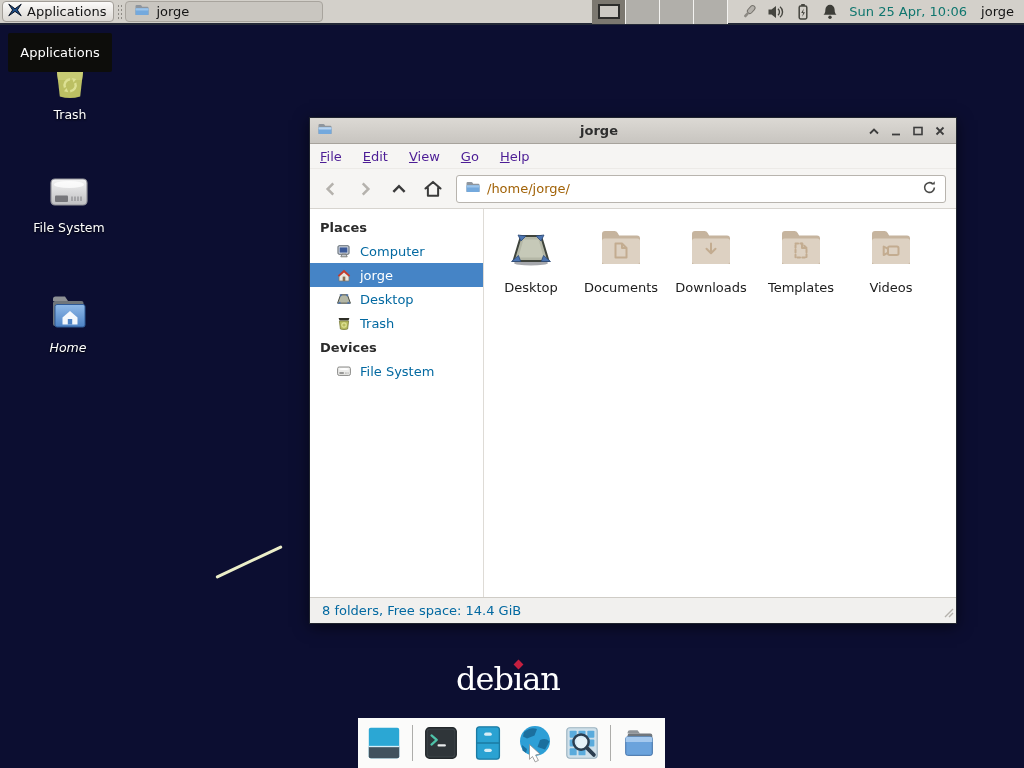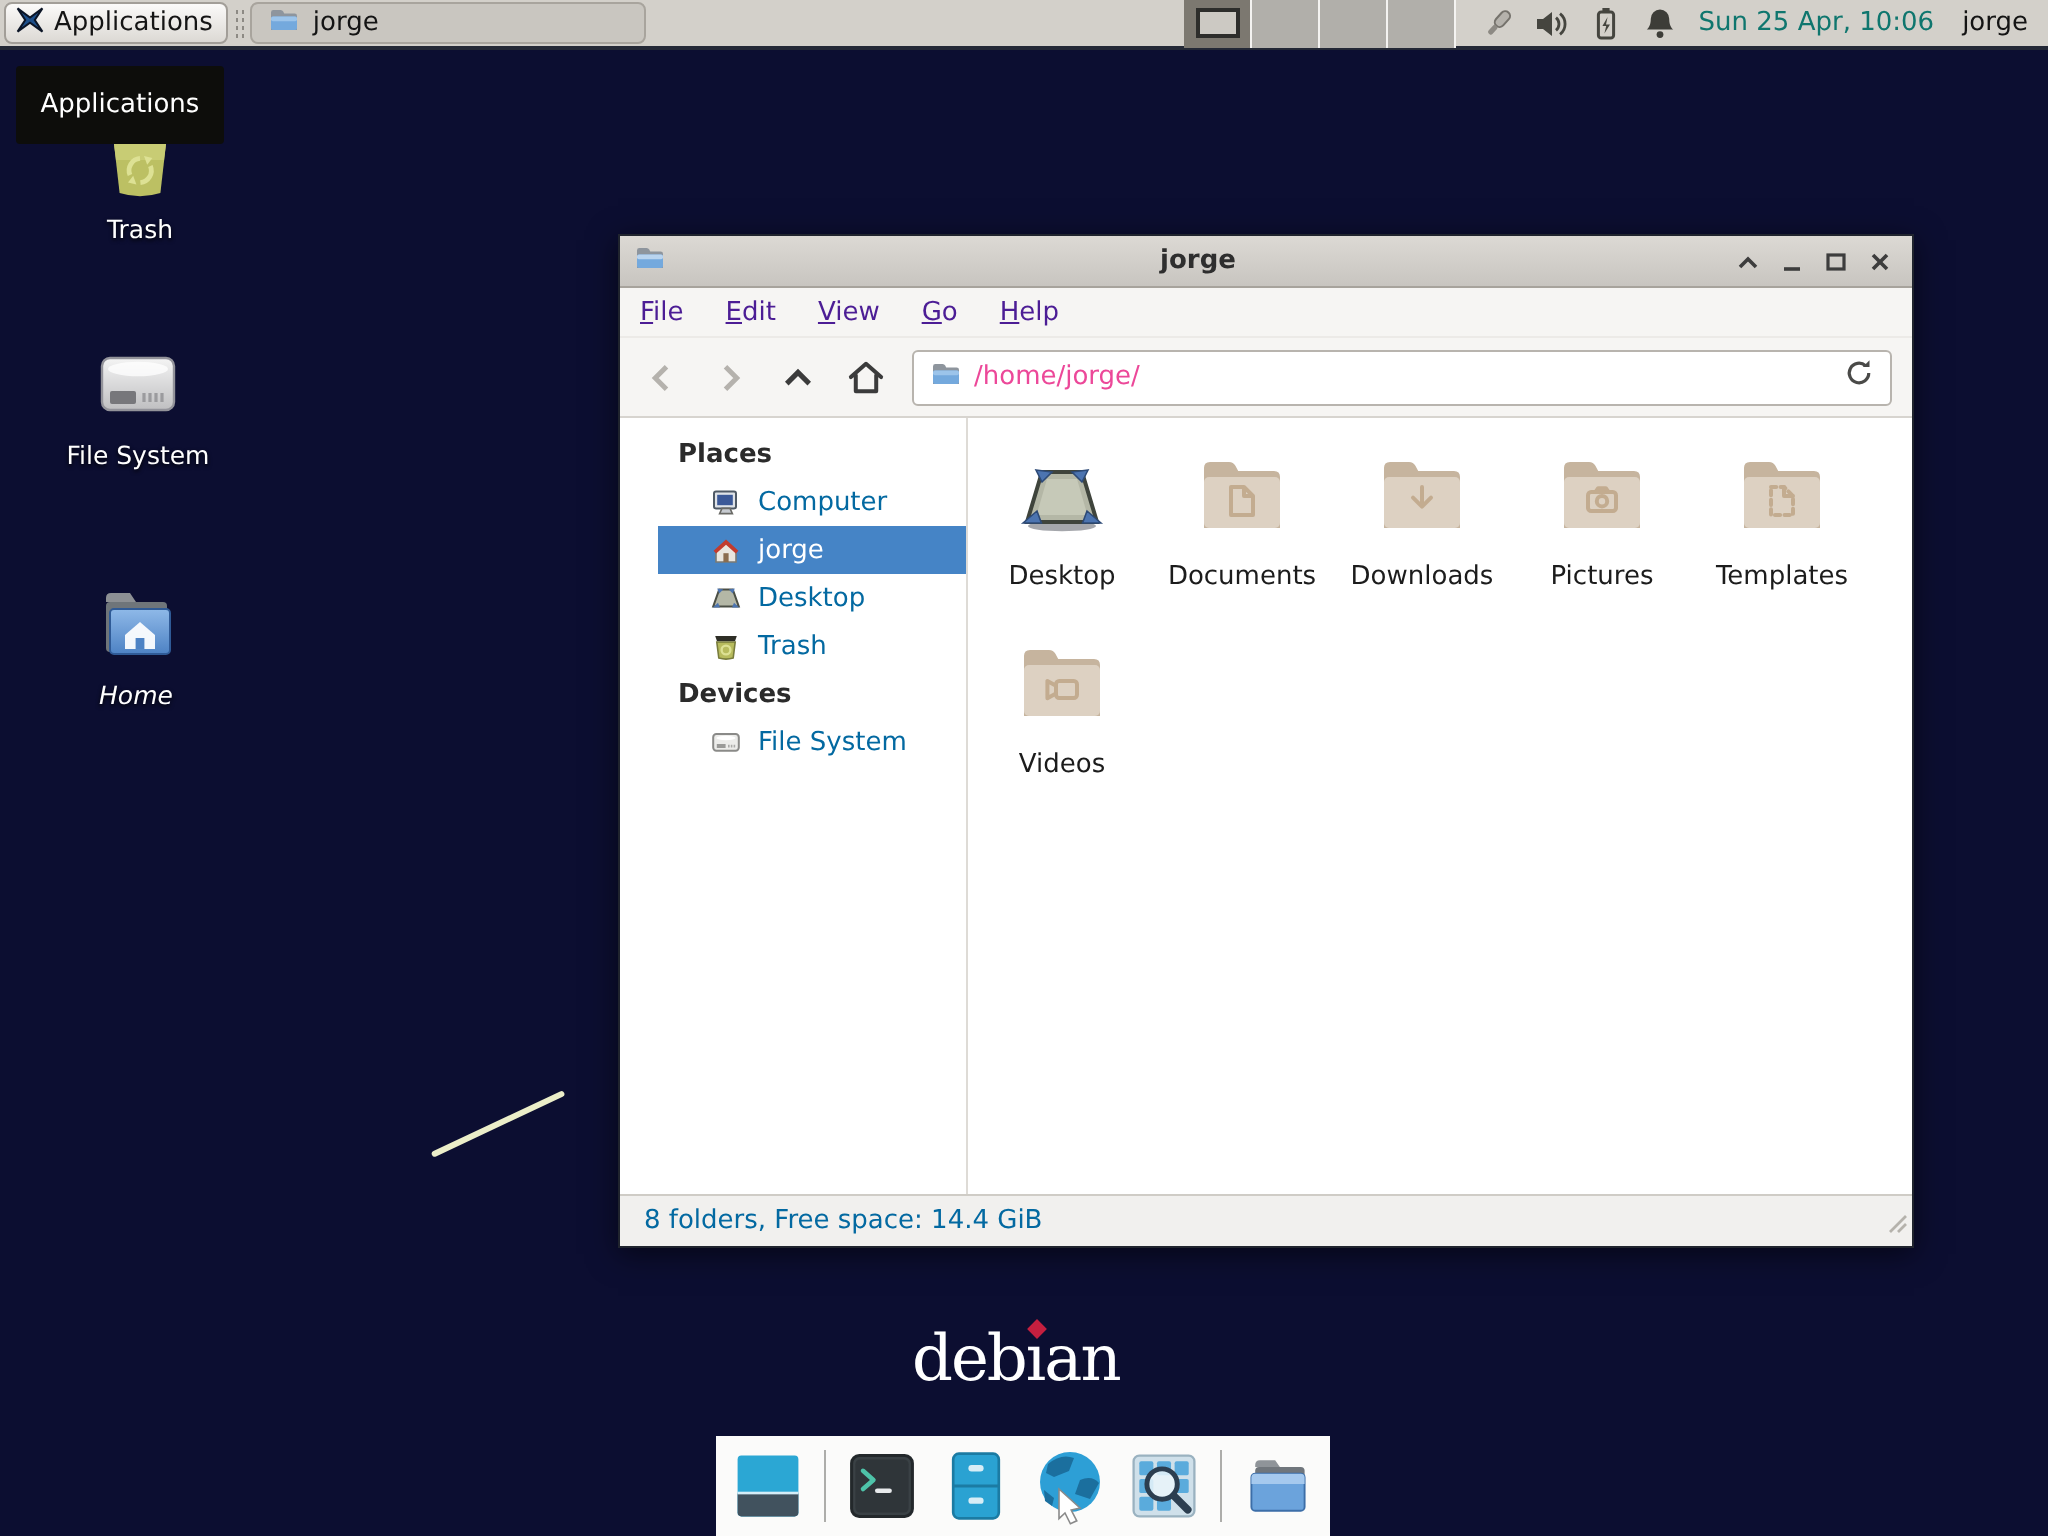--- a/index.html
+++ b/index.html
@@ -66,24 +66,24 @@
 
   .menubar { height:25px; background:#f6f5f3; display:flex; align-items:center; gap:21px; padding:0 10px;
              border-bottom:1px solid #eceae7; color:#4c1d95; }
   .menu-item .u { text-decoration:underline; }
 
   .toolbar { height:40px; background:#f6f5f3; border-bottom:1px solid #d7d4cf;
              display:flex; align-items:center; padding:0 10px; gap:12px; }
   .tool-btn { display:flex; align-items:center; justify-content:center; width:22px; height:26px; }
   .pathbar { flex:1; height:28px; background:#fff; border:1px solid #b8b4ae; border-radius:3px;
              display:flex; align-items:center; gap:6px; padding:0 8px; }
-  .pathbar input { flex:1; border:none; outline:none; font:13px "DejaVu Sans",sans-serif; color:#ec4899; background:transparent; }
+  .pathbar input { flex:1; border:none; outline:none; font:13px "DejaVu Sans",sans-serif; color:#a16207; background:transparent; }
 
   .content { flex:1; display:flex; min-height:0; }
-  .sidebar { width:174px; border-right:1px solid #dedbd6; background:#fff; padding-top:6px;padding-left:19px; }
+  .sidebar { width:174px; border-right:1px solid #dedbd6; background:#fff; padding-top:6px; }
   .side-header { font-weight:bold; color:#2b2b2b; padding:5px 10px 4px; }
   .side-item { display:flex; align-items:center; gap:8px; padding:4px 8px 4px 26px; color:#0369a1; }
   .side-item.selected { background:#4584c6; color:#fff; }
   .side-item svg { flex:none; display:block; }
 
   .files { flex:1; padding:14px 0 0 2px; display:flex; flex-wrap:wrap; align-content:flex-start; background:#fff; }
   .file-item { width:90px; display:flex; flex-direction:column; align-items:center; margin-bottom:21px; }
   .file-item .lbl { margin-top:6px; color:#1c1c1c; }
 
   .statusbar { height:26px; background:#f1f0ee; border-top:1px solid #cfccc6; display:flex; align-items:center;
@@ -402,34 +402,20 @@
             <rect x="5" y="15.5" width="38" height="25.5" rx="2.5" fill="#ddd1c2"></rect>
             <g stroke="#c3ac90" stroke-width="2" fill="none" stroke-linejoin="round" stroke-linecap="round">
               <path d="M24 20.5 v9.5 M19.5 25.8 l4.5 4.5 4.5-4.5"></path>
             </g>
           </svg>
         </span>
         <span class="lbl">Downloads</span>
       </div>
 
 
-      <div class="file-item">
-        <span>
-          <svg width="48" height="48" viewBox="0 0 48 48">
-            <path d="M5 41 V11 q0-3 3-3 h9.5 q2.2 0 3.2 1.9 l1.4 2.6 H40 q3 0 3 3 V41 Z" fill="#c6b49e"></path>
-            <rect x="5" y="15.5" width="38" height="25.5" rx="2.5" fill="#ddd1c2"></rect>
-            <g stroke="#c3ac90" stroke-width="2" fill="none" stroke-linejoin="round" stroke-linecap="round">
-              <rect x="17" y="23" width="14" height="9.5" rx="1.6"></rect>
-              <circle cx="24" cy="27.6" r="2.6"></circle>
-              <path d="M20.8 23 l1.3-1.9 h3.8 l1.3 1.9"></path>
-            </g>
-          </svg>
-        </span>
-        <span class="lbl">Pictures</span>
-      </div>
 
 
       <div class="file-item">
         <span>
           <svg width="48" height="48" viewBox="0 0 48 48">
             <path d="M5 41 V11 q0-3 3-3 h9.5 q2.2 0 3.2 1.9 l1.4 2.6 H40 q3 0 3 3 V41 Z" fill="#c6b49e"></path>
             <rect x="5" y="15.5" width="38" height="25.5" rx="2.5" fill="#ddd1c2"></rect>
             <g stroke="#c3ac90" stroke-width="2" fill="none" stroke-linejoin="round" stroke-linecap="round">
               <path d="M18.5 20.5 h6.5 l4.5 4.5 v9.5 h-11 Z" stroke-dasharray="2.6 2.2"></path>
               <path d="M25 20.5 v4.5 h4.5"></path>

